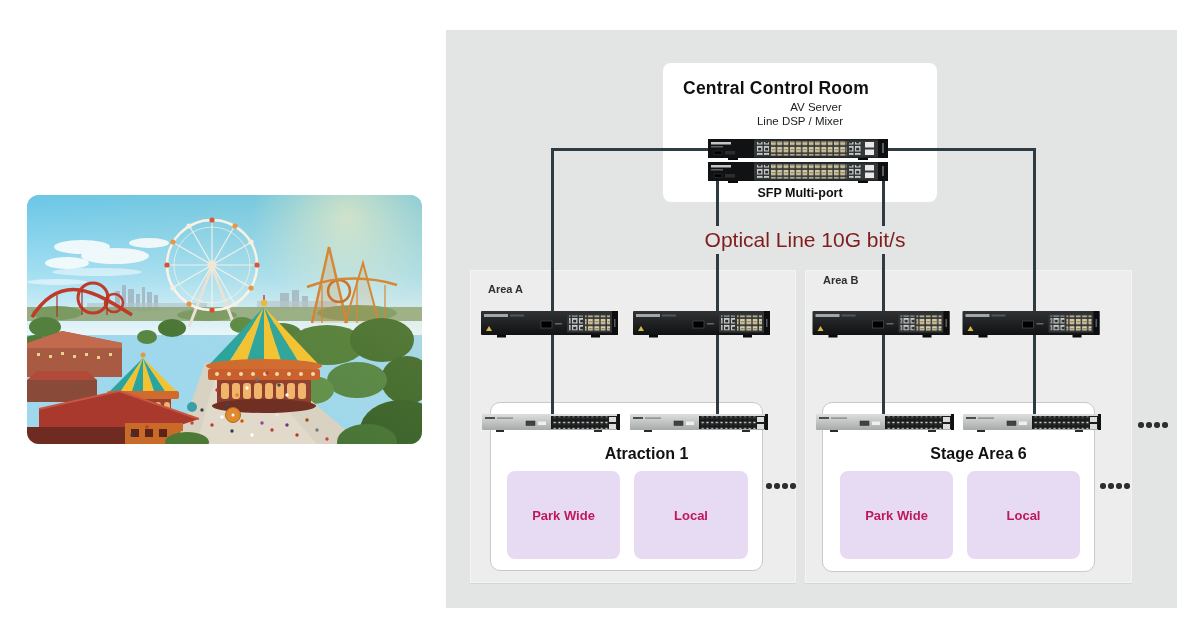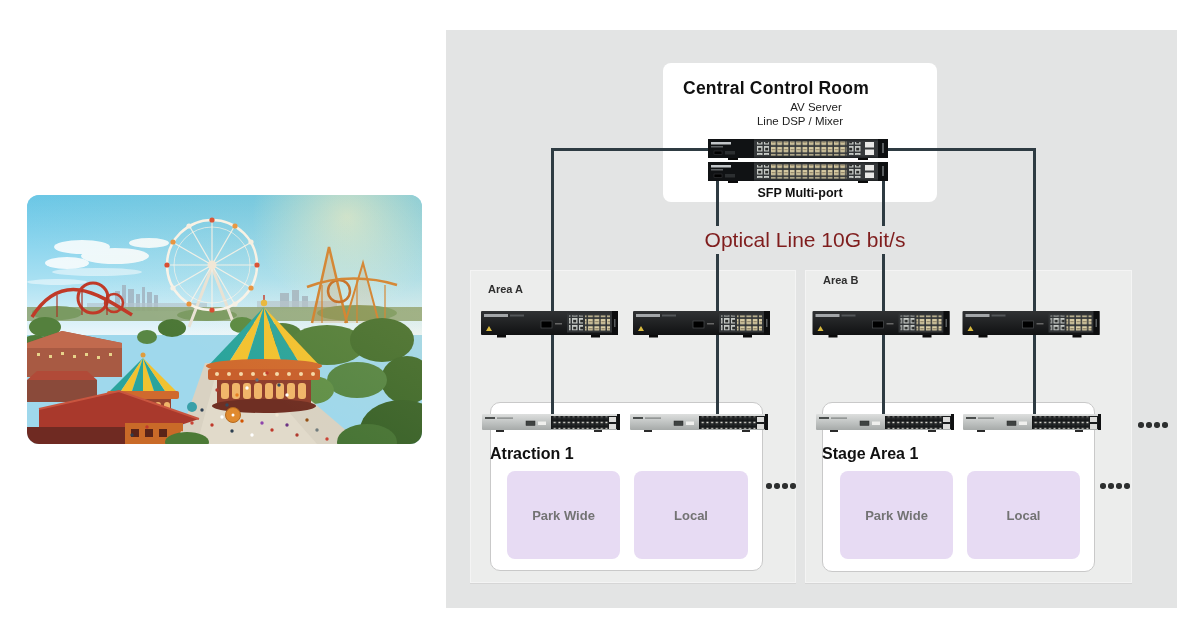--- a/index.html
+++ b/index.html
@@ -20,27 +20,27 @@
   .area-a{left:470px;top:270px;width:326px;height:313px;}
   .area-b{left:805px;top:270px;width:327px;height:313px;}
   .area-title{font-weight:bold;font-size:11px;color:#2f2f2f;}
   .t-a{left:488px;top:283px;}
   .t-b{left:823px;top:274px;}
 
   
   .unit{background:#fff;border:1px solid #c9c9c9;border-radius:10px;}
   .unit-a{left:490px;top:402px;width:273px;height:169px;}
   .unit-b{left:822px;top:402px;width:273px;height:170px;}
-  .unit-title{width:273px;text-align:left;font-weight:bold;font-size:16px;color:#111;}
+  .unit-title{width:273px;text-align:center;font-weight:bold;font-size:16px;color:#111;margin-left:20px;}
   .ut-a{left:490px;top:445px;}
   .ut-b{left:822px;top:445px;}
 
   
   .zone{background:#e7dbf3;border-radius:8px;display:flex;align-items:center;justify-content:center;}
-  .zone span{font-weight:bold;font-size:13px;color:#737373;}
+  .zone span{font-weight:bold;font-size:13px;color:#be185d;}
   .z-a1{left:507px;top:471px;width:113px;height:88px;}
   .z-a2{left:634px;top:471px;width:114px;height:88px;}
   .z-b1{left:840px;top:471px;width:113px;height:88px;}
   .z-b2{left:967px;top:471px;width:113px;height:88px;}
 
   
   .ccr{left:663px;top:63px;width:274px;height:139px;background:#fff;border-radius:8px;}
   .ccr-title{left:663px;top:78px;width:226px;text-align:center;font-weight:bold;font-size:17.5px;color:#101010;letter-spacing:.2px;}
   .ccr-sub{left:663px;width:274px;text-align:center;font-size:11.5px;color:#222;}
   .s1{top:101px;padding-left:32px;}
@@ -397,21 +397,21 @@
   <div class="abs panel"></div>
 
   <div class="abs area area-a"></div>
   <div class="abs area area-b"></div>
   <div class="abs area-title t-a">Area A</div>
   <div class="abs area-title t-b">Area B</div>
 
   <div class="abs unit unit-a"></div>
   <div class="abs unit unit-b"></div>
   <div class="abs unit-title ut-a">Atraction 1</div>
-  <div class="abs unit-title ut-b">Stage Area 1</div>
+  <div class="abs unit-title ut-b">Stage Area 6</div>
 
   <div class="abs zone z-a1">
     <span>Park Wide</span>
     </div>
   <div class="abs zone z-a2">
     <span>Local</span>
     </div>
   <div class="abs zone z-b1">
     <span>Park Wide</span>
     </div>

